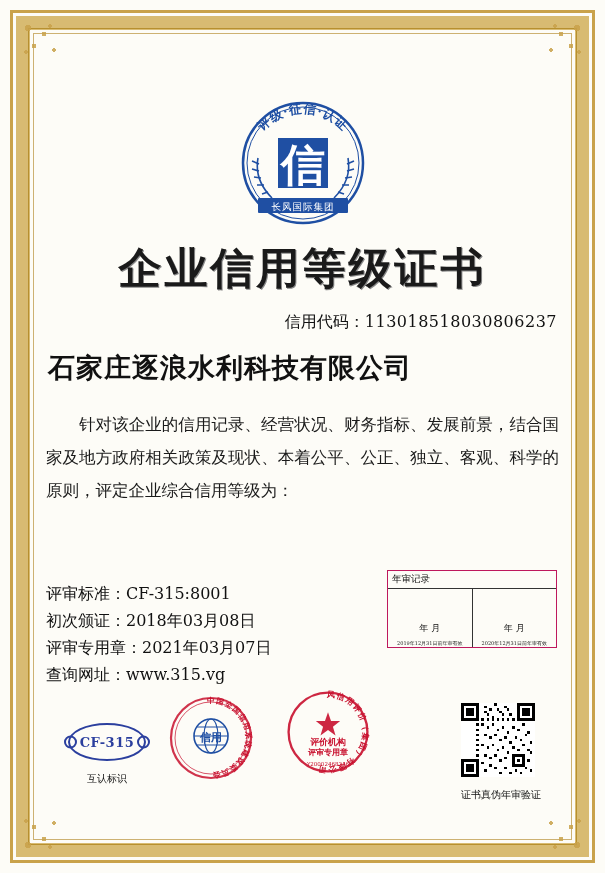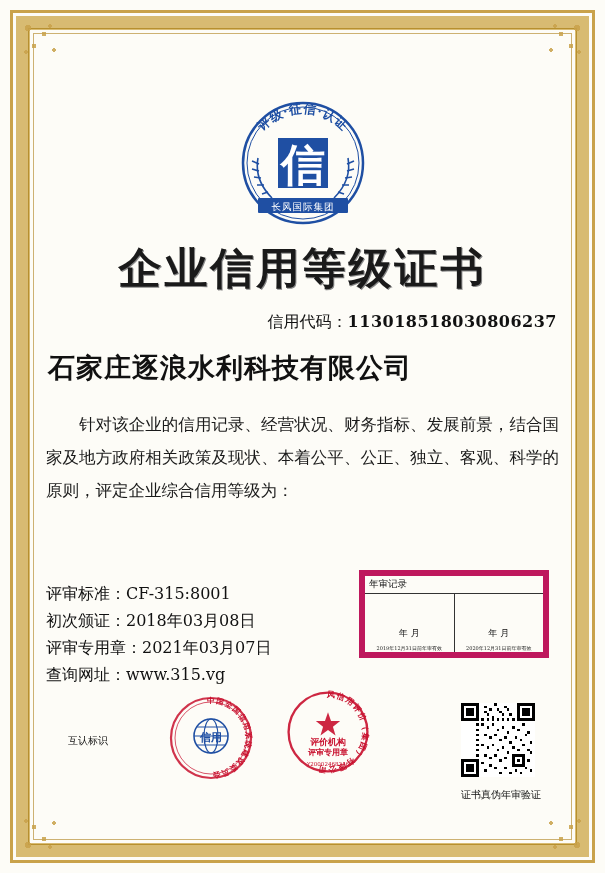--- a/index.html
+++ b/index.html
@@ -103,21 +103,21 @@
 
   .credit-code {
     position: absolute;
     top: 272px;
     right: 8px;
     font-family: "DejaVu Serif", serif;
     font-size: 16px;
     color: #111;
     white-space: nowrap;
   }
-  .credit-code b { font-weight: bold; letter-spacing: .5px; }
+  .credit-code b { font-weight: normal; letter-spacing: .5px; }
 
   .company-name {
     position: absolute;
     top: 310px;
     left: 8px;
     font-family: "DejaVu Serif", serif;
     font-weight: bold;
     font-size: 27px;
     letter-spacing: 1px;
     color: #111;
@@ -157,23 +157,23 @@
     font-size: 16px;
     line-height: 27px;
     color: #111;
   }
   .details div { white-space: nowrap; }
 
   
   .review-box {
     position: absolute;
     top: 530px;
-    right: 16px;
-    width: 190px;
-    border: 6px solid #be185d;
+    right: 8px;
+    width: 170px;
+    border: 1px solid #be185d;
     box-sizing: border-box;
   }
   .review-title {
     font-family: "DejaVu Serif", serif;
     font-size: 9.5px;
     padding: 2px 4px;
     border-bottom: 1px solid #333;
     color: #111;
   }
   .review-cells {
@@ -346,20 +346,21 @@
         <div class="review-cell">
           <div class="ym">年    月</div>
           <div class="note">2020年12月31日前年审有效</div>
         </div>
       </div>
     </div>
 
     <div class="stamps">
 
       <div class="stamp" style="left: 28px; top: 28px;">
+        <div class="cf-oval">CF-315</div>
         <div class="stamp-caption">互认标识</div>
       </div>
 
       <div class="stamp" style="left: 128px; top: 0px;">
         <svg class="round-stamp" viewBox="0 0 86 86">
           <defs>
             <path id="ringA" d="M 43,8 A 35,35 0 1 1 42.9,8" fill="none"></path>
           </defs>
           <circle cx="43" cy="43" r="40" fill="none" stroke="#c8102e" stroke-width="2.2" opacity=".85"></circle>
           <circle cx="43" cy="43" r="36" fill="none" stroke="#c8102e" stroke-width="1" opacity=".7"></circle>

